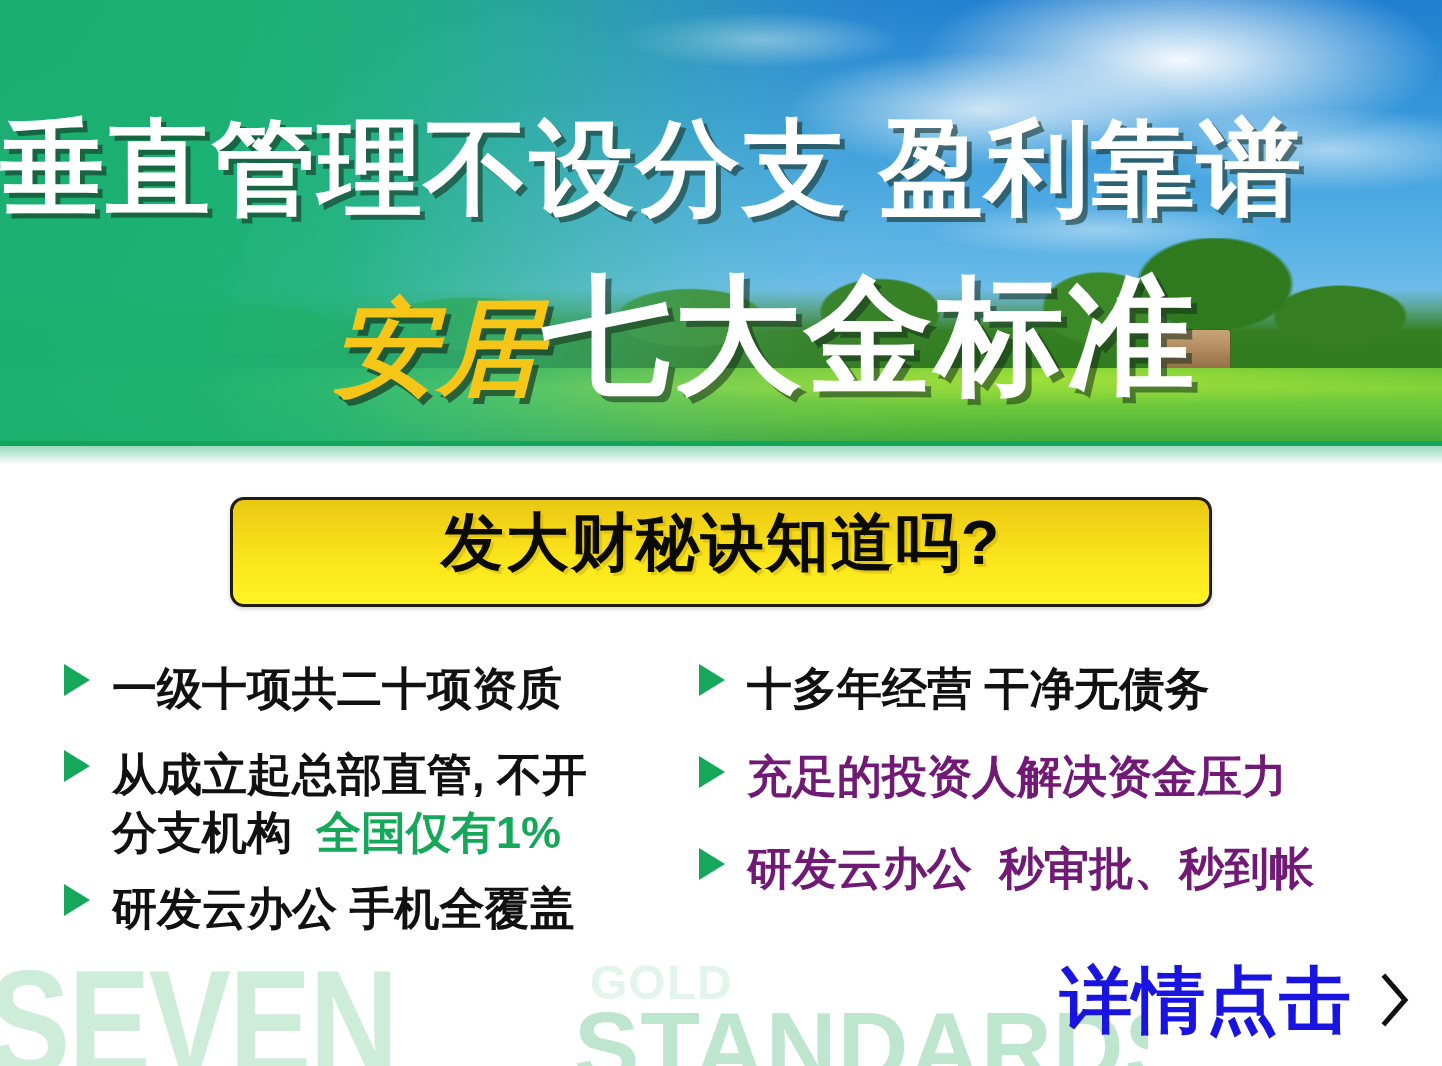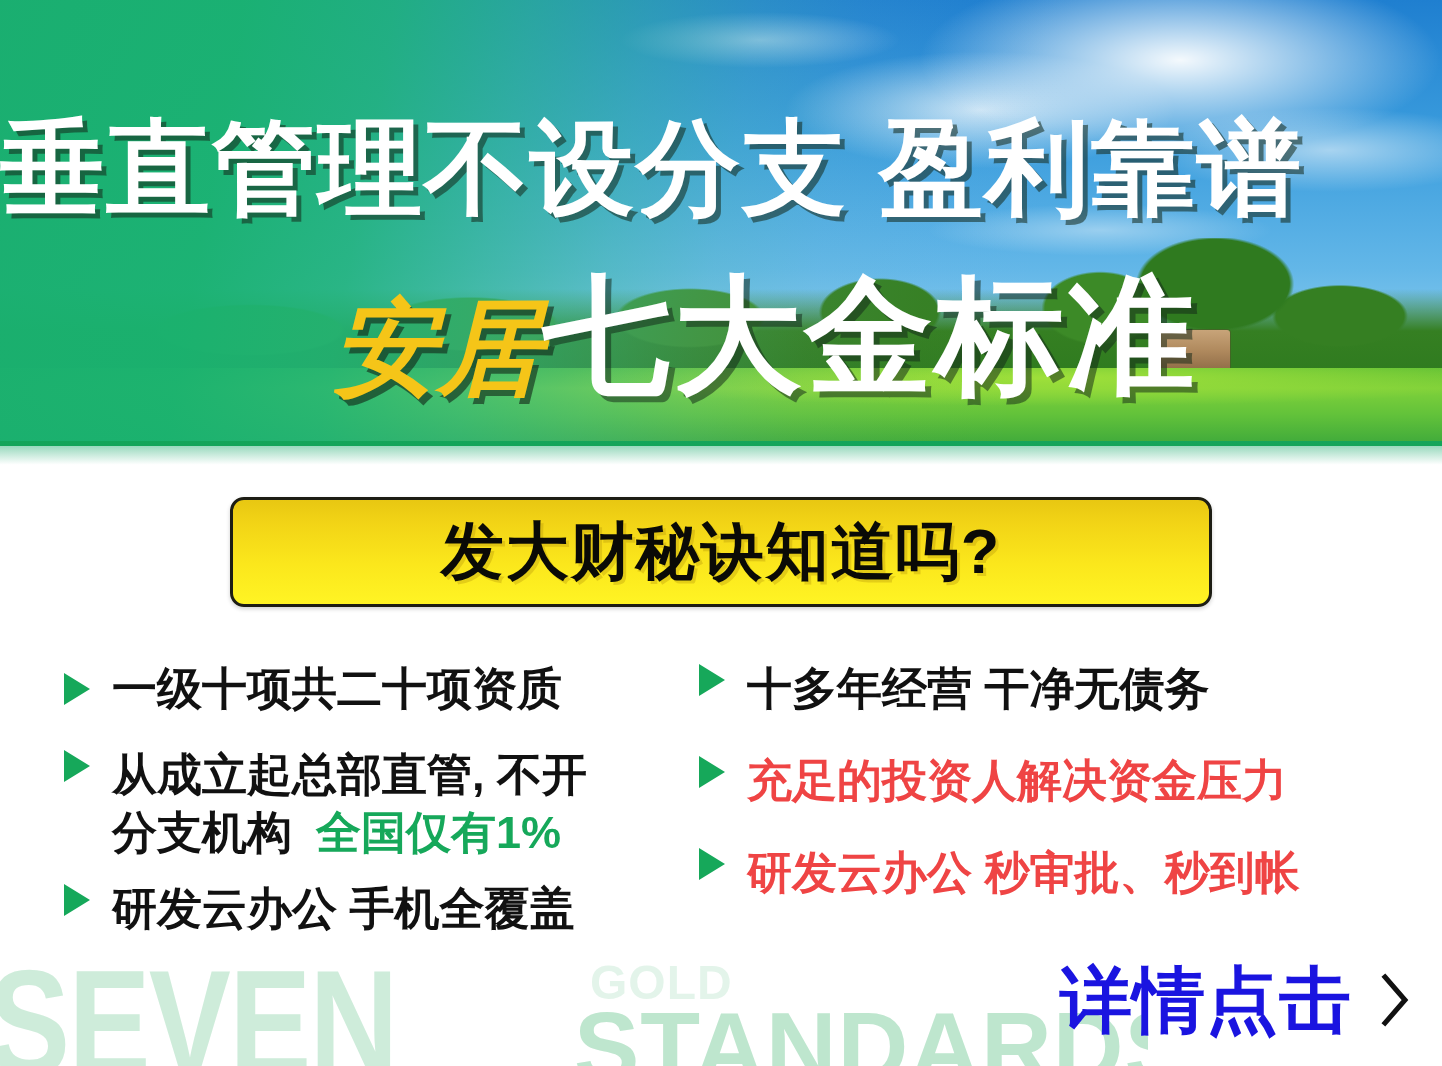--- a/index.html
+++ b/index.html
@@ -145,21 +145,20 @@
   
   .yellow-box {
     position: absolute;
     left: 230px; top: 497px;
     width: 982px; height: 110px;
     box-sizing: border-box;
     border: 3px solid #1d1d14;
     border-radius: 14px;
     background: linear-gradient(180deg, #e8c712 0%, #f2d416 22%, #fbe71c 62%, #fff424 100%);
     display: flex;
-    align-items: center;
     justify-content: center;
     box-shadow: 0 2px 4px rgba(0,0,0,.18);
   }
   .yellow-box-text {
     font-size: 63px;
     font-weight: 700;
     color: #0a0a06;
     letter-spacing: 2px;
     white-space: nowrap;
     text-shadow: 3px 3px 0 rgba(180,150,10,.35);
@@ -193,24 +192,24 @@
     align-items: center;
   }
   .bullet-icon svg { display: block; }
   .feature-text {
     font-size: 45px;
     line-height: 58px;
     font-weight: 700;
     color: #111111;
     letter-spacing: 0px;
   }
-  .feature-text.green { color: #ef4444; }
+  .feature-text.green { color: #701a75; font-family: Liberation Mono, monospace; }
   .hl-green { color: #16a85a; margin-left: 24px; }
 
-  .f-l1 { margin-bottom: 28px; align-items: center; }
+  .f-l1 { margin-bottom: 28px; }
   .f-l2 { margin-bottom: 18px; }
 
   .col-right .feature { margin-bottom: 34px; }
 
   
   .watermark {
     position: absolute;
     left: 0; top: 962px;
     width: 1148px; height: 104px;
     overflow: hidden;

